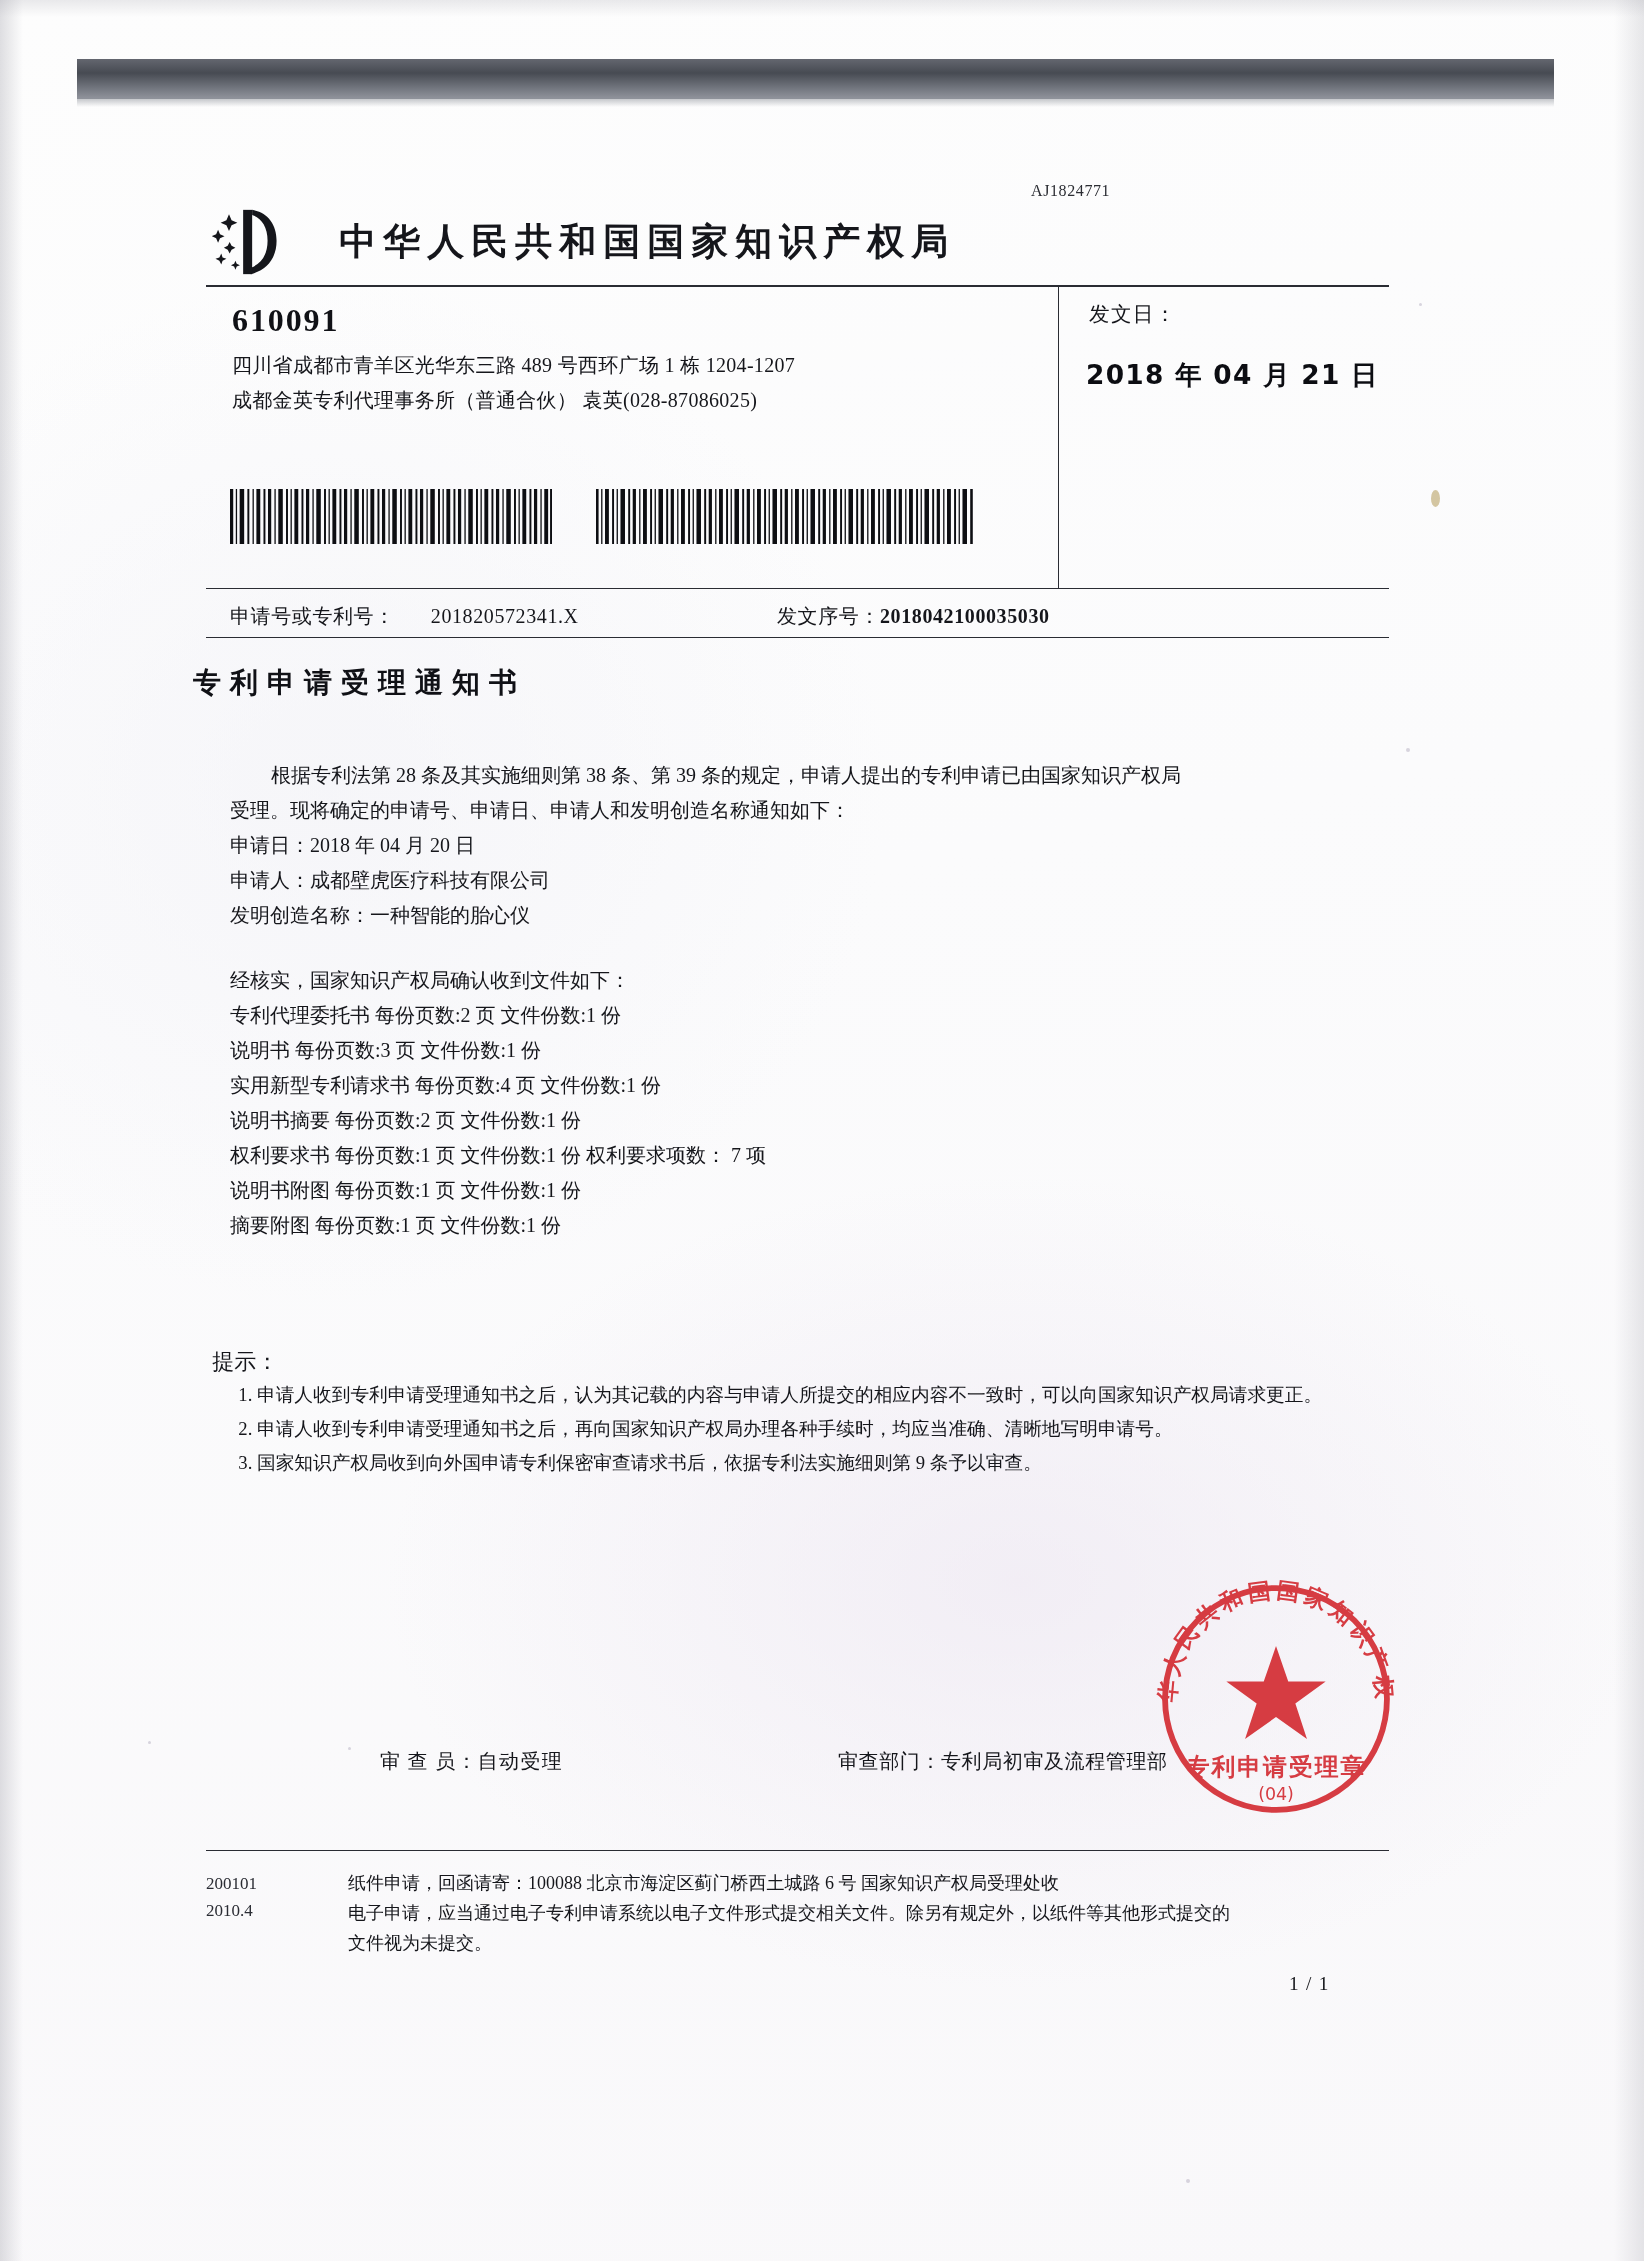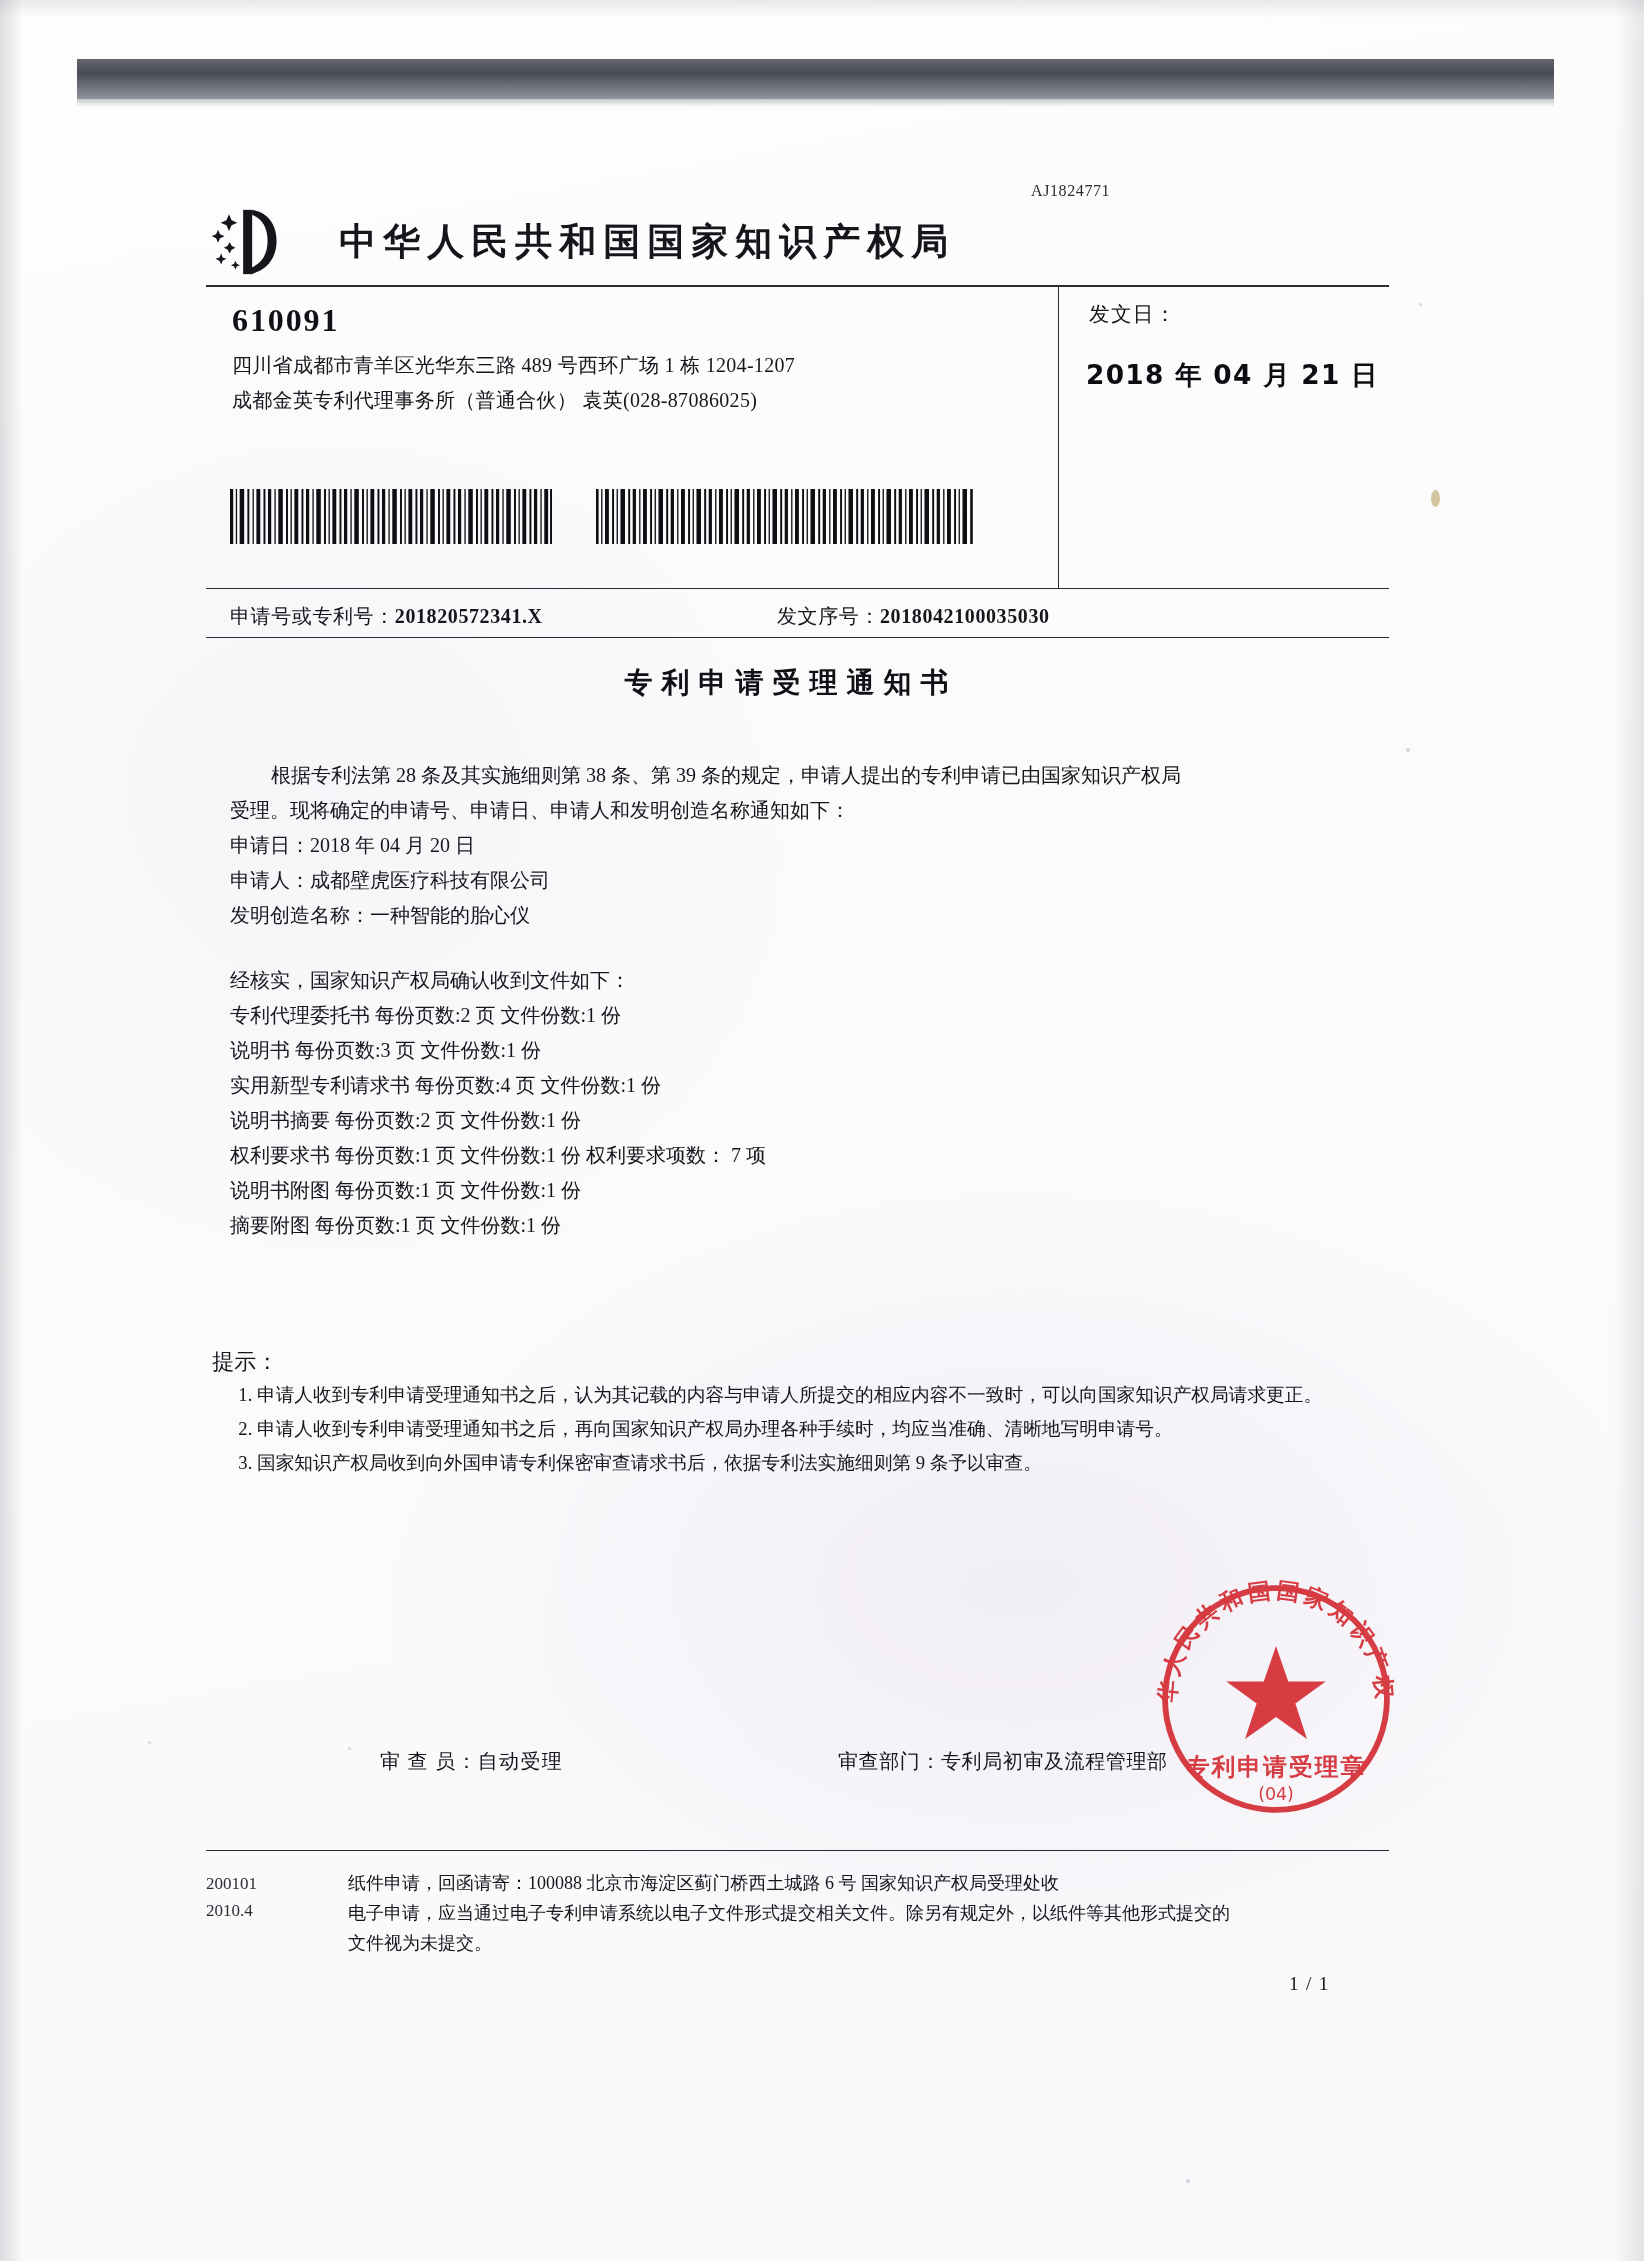--- a/index.html
+++ b/index.html
@@ -197,37 +197,37 @@
   .bc-inner { width:100%; height:100%; display:block; }
 
   .appno {
     position: absolute;
     left: 37px;
     top: 442px;
     font-size: 20px;
     letter-spacing: 0.6px;
     color: #15161b;
   }
-  .appno b { font-weight: 700; }
+  .appno b { font-weight: 400; margin-left: 36px; }
   .serialno {
     position: absolute;
     left: 584px;
     top: 442px;
     font-size: 20px;
     letter-spacing: 0.6px;
     color: #15161b;
   }
   .serialno b { font-weight: 700; }
 
   .doc-title {
     position: absolute;
     left: 0;
     top: 503px;
     width: 1196px;
-    text-align: center;
+    text-align: left;
     font-family: "DejaVu Sans", sans-serif;
     font-size: 28px;
     font-weight: 700;
     letter-spacing: 9px;
     color: #101116;
   }
 
   .body {
     position: absolute;
     left: 37px;

